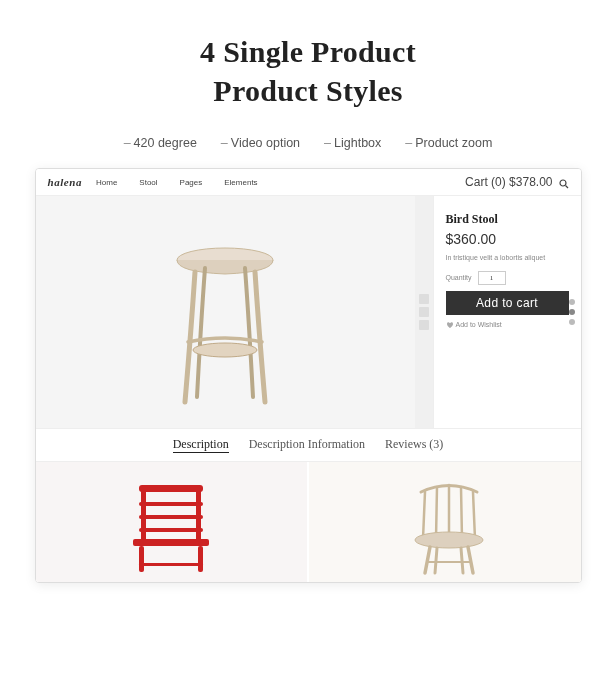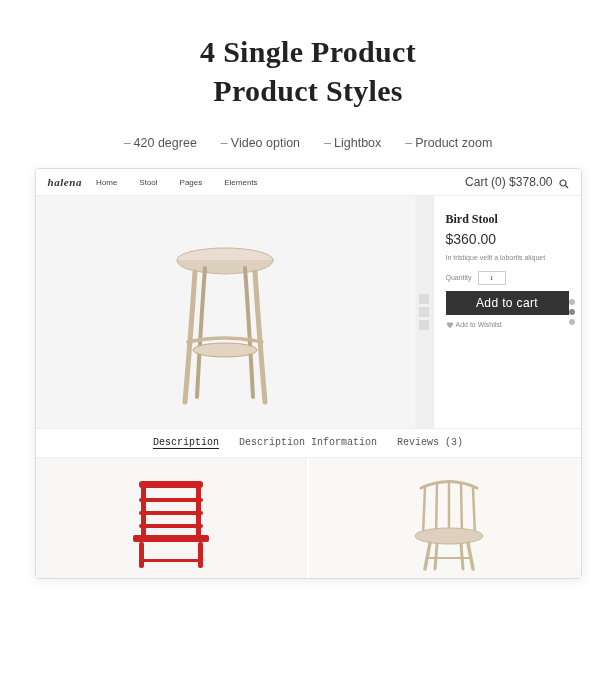--- a/index.html
+++ b/index.html
@@ -224,23 +224,23 @@
 
     .tabs-header {
       display: flex;
       justify-content: center;
       gap: 20px;
       padding: 8px 0;
       border-bottom: 1px solid #eee;
     }
 
     .tab-item {
-      font-size: 10px;
+      font-size: 12px;
       color: #555;
-      font-family: Liberation Mono, monospace;
+      font-family: Liberation Serif, serif;
       cursor: pointer;
     }
 
     .tab-item.active {
       color: #222;
       border-bottom: 1.5px solid #222;
     }
 
     
     .gallery-row {

